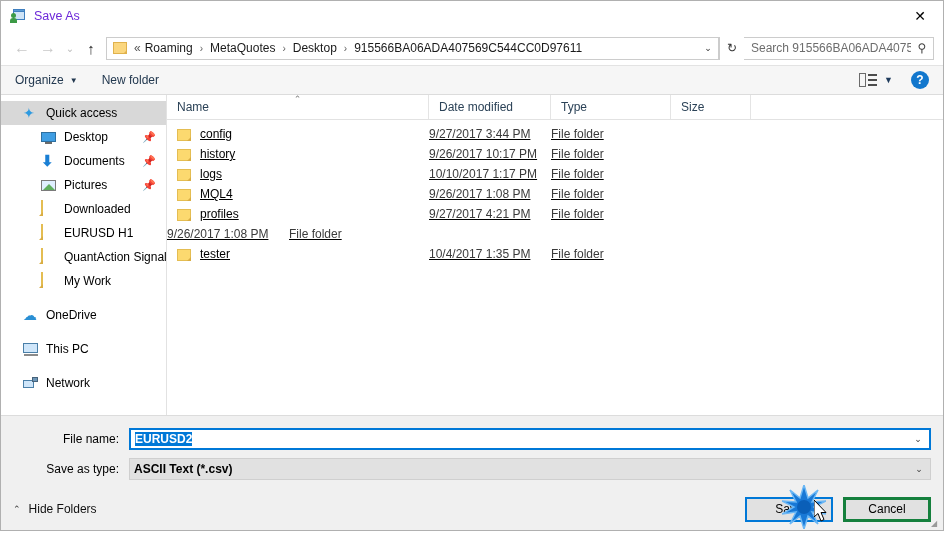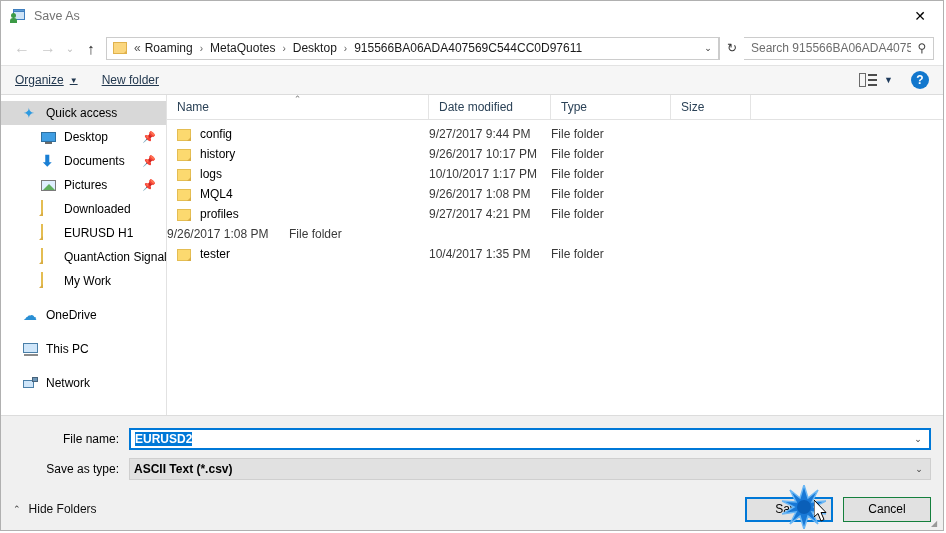--- a/index.html
+++ b/index.html
@@ -60,21 +60,21 @@
     background: #3c9a46;
   }
   .title-icon .person-body {
     position: absolute; left: 0px; top: 10px;
     width: 7px; height: 5px;
     border-radius: 3px 3px 0 0;
     background: #3c9a46;
   }
   .title-text {
     font-size: 12.5px;
-    color: #737373;
+    color: #6d28d9;
   }
   .close-btn {
     position: absolute;
     right: 0; top: 0;
     width: 46px; height: 30px;
     display: flex; align-items: center; justify-content: center;
     font-size: 14px;
     color: #000;
     line-height: 1;
   }
@@ -182,21 +182,20 @@
     align-items: center;
     padding: 0 8px 0 14px;
     box-sizing: border-box;
   }
   .tb-item {
     font-size: 12px;
     color: #22384f;
     margin-right: 24px;
     display: flex; align-items: center;
     white-space: nowrap;
-    text-decoration: underline;
   }
   .tb-caret { font-size: 8px; margin-left: 6px; color: #22384f;}
   .tb-spacer { flex: 1; }
   .view-icon {
     width: 18px; height: 14px;
     position: relative;
     margin-right: 3px;
   }
   .view-icon .box {
     position: absolute; left: 0; top: 0;
@@ -379,20 +378,21 @@
     color: #7c7c7c;
     line-height: 9px;
   }
   .rows { flex: 1; overflow: hidden; padding-top: 4px; }
   .row {
     height: 20px;
     display: flex;
     align-items: center;
     font-size: 12px;
     color: #000;
+    text-decoration: underline;
   }
   .cell {
     display: flex; align-items: center;
     box-sizing: border-box;
     white-space: nowrap;
     overflow: hidden;
   }
   .cell.name { width: 262px; padding-left: 10px; }
   .cell.date { width: 122px; color: #3a3a3a; }
   .cell.type { width: 120px; color: #3a3a3a; }
@@ -454,21 +454,21 @@
     display: flex; align-items: center;
     font-size: 12px; color: #111;
   }
   .hf-caret { font-size: 9px; margin-right: 8px; color: #333; }
   .btn-spacer { flex: 1; }
   .btn {
     width: 88px; height: 25px;
     font-size: 12px;
     display: flex; align-items: center; justify-content: center;
     background: #e1e1e1;
-    border: 1px solid #15803d;
+    border: 3px solid #15803d;
     box-sizing: border-box;
     color: #000;
     margin-left: 10px;
   }
   .btn.primary {
     border: 2px solid #0078d7;
     background: #e1e1e1;
   }
   .resize-grip {
     position: absolute;
@@ -650,21 +650,21 @@
           <span>Size</span>
         </div>
       </div>
 
       <div class="rows">
         <div class="row">
           <div class="cell name">
             <span class="ic-folder"></span>
             <span>config</span>
           </div>
-          <div class="cell date">9/27/2017 9:44 PM</div>
+          <div class="cell date">9/27/2017 3:44 PM</div>
           <div class="cell type">File folder</div>
           <div class="cell size"></div>
         </div>
         <div class="row">
           <div class="cell name">
             <span class="ic-folder"></span>
             <span>history</span>
           </div>
           <div class="cell date">9/26/2017 10:17 PM</div>
           <div class="cell type">File folder</div>

